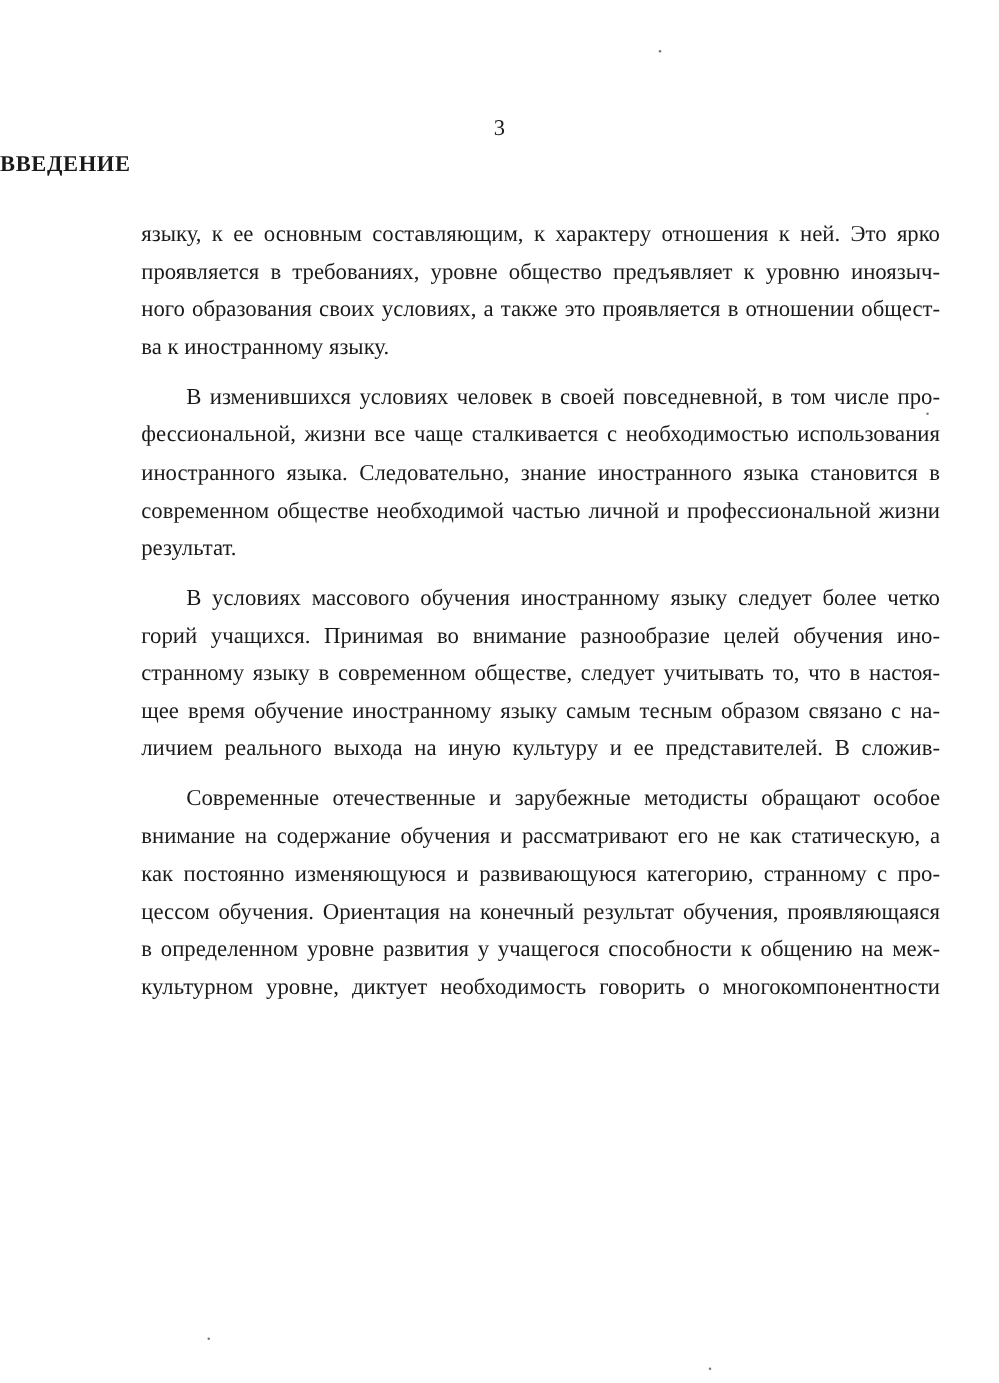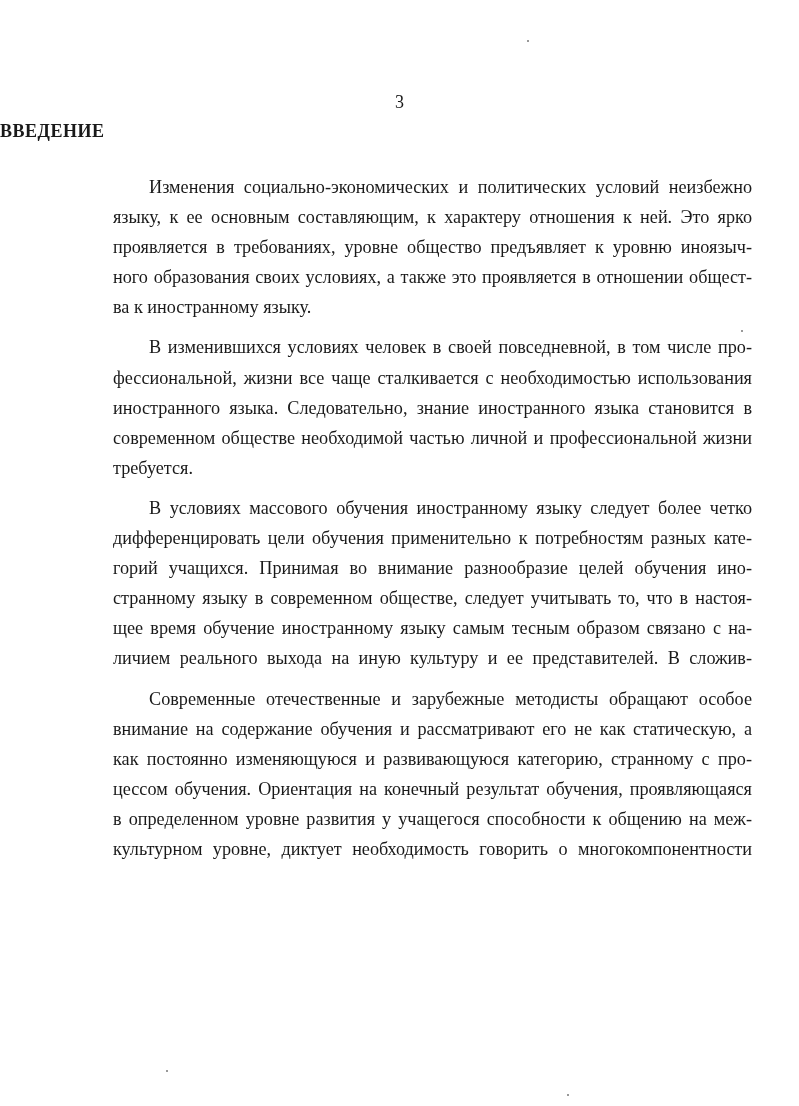--- a/index.html
+++ b/index.html
@@ -23,36 +23,34 @@
 <div class="speck" style="left:527px;top:40px;"></div>
 <div class="speck" style="left:741px;top:330px;"></div>
 <div class="speck" style="left:166px;top:1070px;"></div>
 <div class="speck" style="left:567px;top:1094px;"></div>
 
 <div class="page-number">3</div>
 <div class="title">ВВЕДЕНИЕ</div>
 
 <div class="body-text">
   <div class="para">
-    <div class="line first">Изменения социально-экономических и политических условий неизбежно</div>
     <div class="line">языку, к ее основным составляющим, к характеру отношения к ней. Это ярко</div>
     <div class="line">проявляется в требованиях, уровне общество предъявляет к уровню иноязыч-</div>
     <div class="line">ного образования своих условиях, а также это проявляется в отношении общест-</div>
     <div class="line last">ва к иностранному языку.</div>
   </div>
   <div class="para">
     <div class="line first">В изменившихся условиях человек в своей повседневной, в том числе про-</div>
     <div class="line">фессиональной, жизни все чаще сталкивается с необходимостью использования</div>
     <div class="line">иностранного языка. Следовательно, знание иностранного языка становится в</div>
     <div class="line">современном обществе необходимой частью личной и профессиональной жизни</div>
-    <div class="line last">требуется.</div>
+    <div class="line last">результат.</div>
   </div>
   <div class="para">
     <div class="line first">В условиях массового обучения иностранному языку следует более четко</div>
-    <div class="line">дифференцировать цели обучения применительно к потребностям разных кате-</div>
     <div class="line">горий учащихся. Принимая во внимание разнообразие целей обучения ино-</div>
     <div class="line">странному языку в современном обществе, следует учитывать то, что в настоя-</div>
     <div class="line">щее время обучение иностранному языку самым тесным образом связано с на-</div>
     <div class="line">личием реального выхода на иную культуру и ее представителей. В сложив-</div>
   </div>
   <div class="para">
     <div class="line first">Современные отечественные и зарубежные методисты обращают особое</div>
     <div class="line">внимание на содержание обучения и рассматривают его не как статическую, а</div>
     <div class="line">как постоянно изменяющуюся и развивающуюся категорию, странному с про-</div>
     <div class="line">цессом обучения. Ориентация на конечный результат обучения, проявляющаяся</div>

